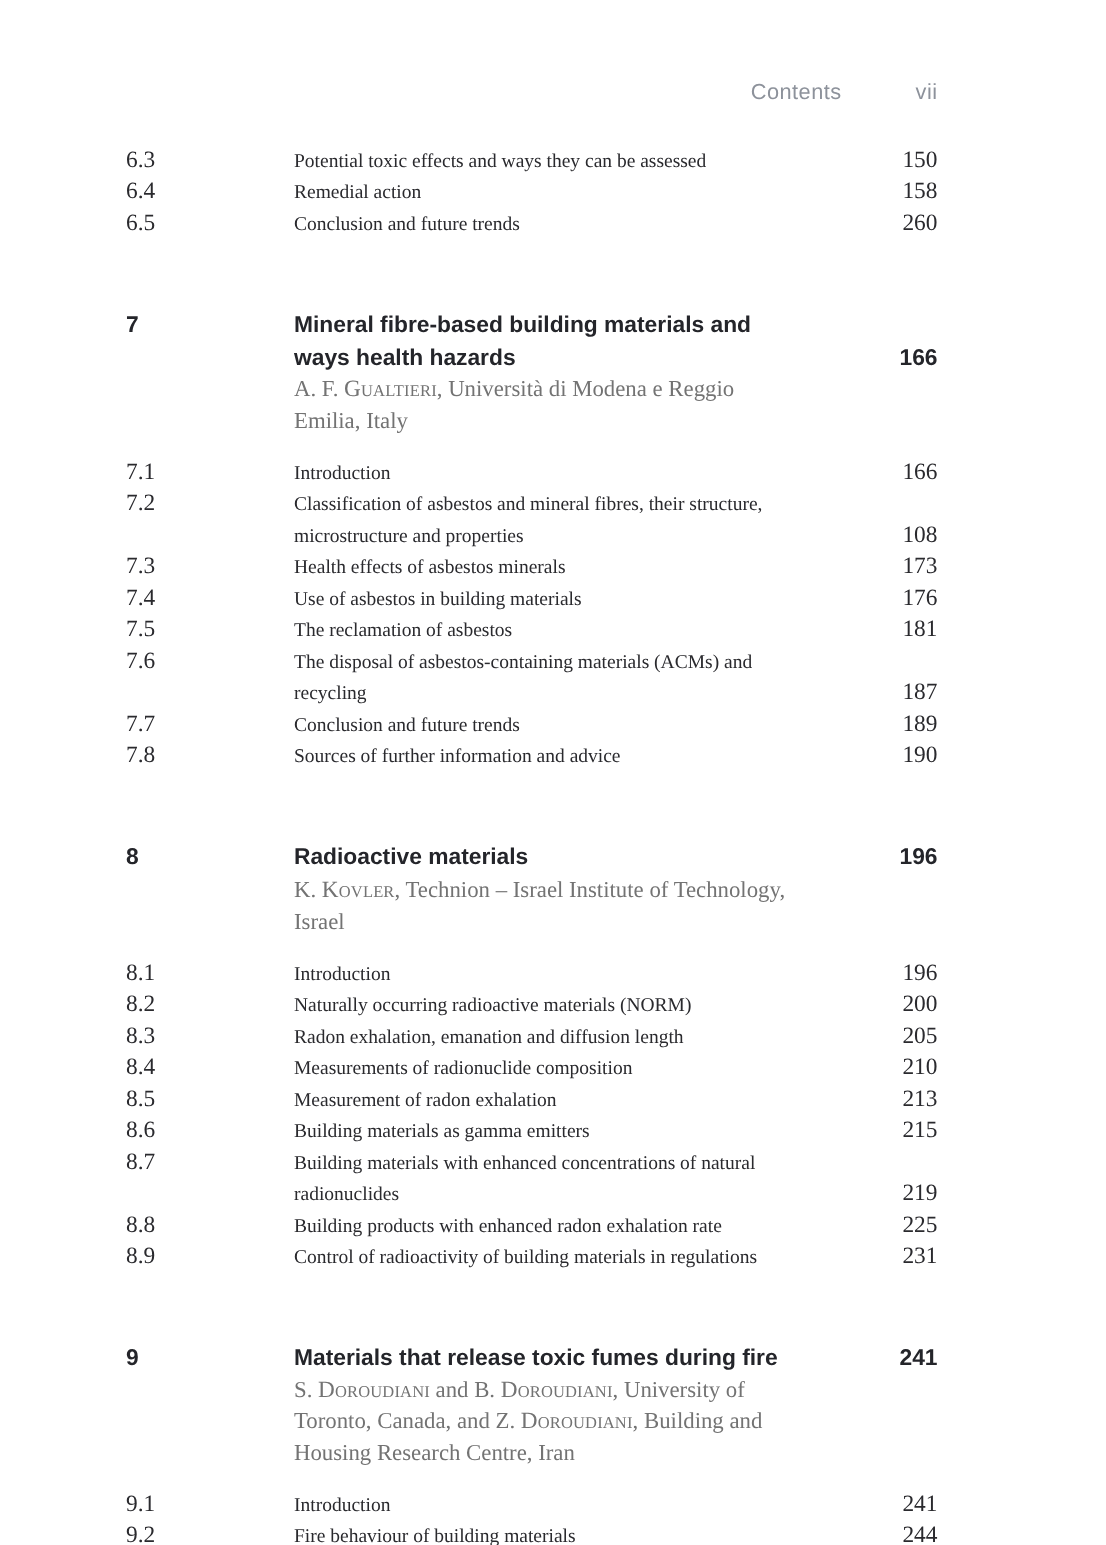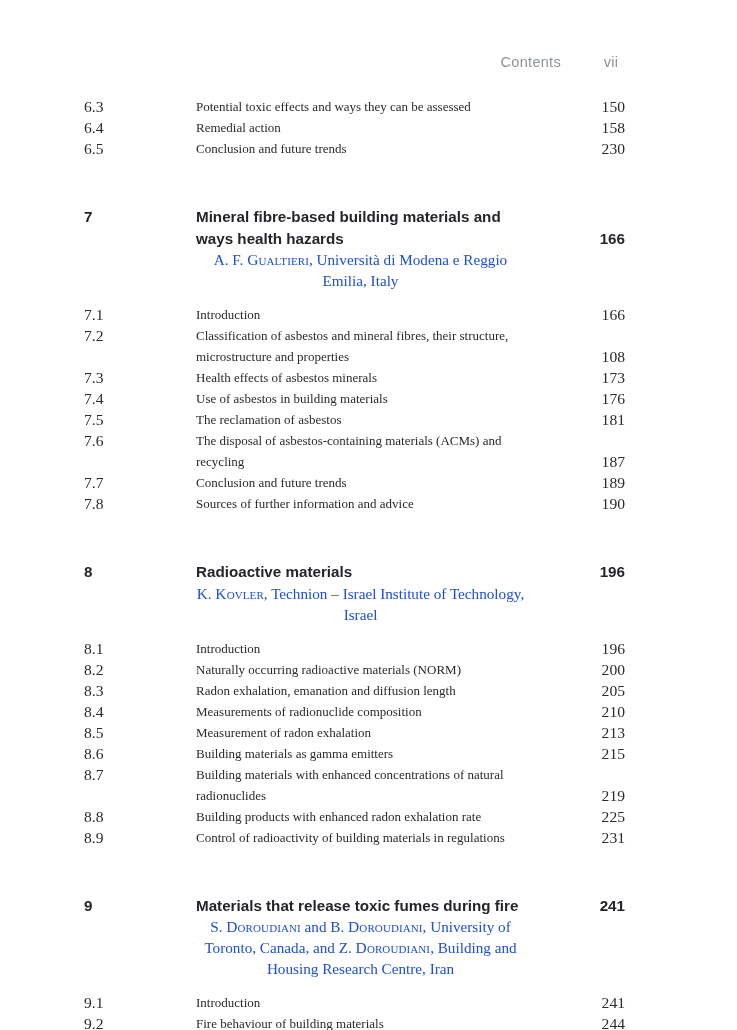--- a/index.html
+++ b/index.html
@@ -33,21 +33,21 @@
     justify-content: flex-end;
     align-items: baseline;
     font-family: "Liberation Sans", "DejaVu Sans", sans-serif;
     font-size: 14.5px;
     color: #8d929b;
     letter-spacing: 0.3px;
   }
   .running-head .rh-title { margin-right: 36px; }
   .running-head .rh-folio {
     min-width: 28px;
-    text-align: center;
+    text-align: right;
   }
 
   
   .toc {
     position: absolute;
     top: 96px;
     left: 84px;
     width: 541px;
   }
 
@@ -98,22 +98,21 @@
   }
   .row.chapter .title { padding-right: 14px; }
 
   
   .row.affil .num { }
   .row.affil .title {
     font-family: "Liberation Serif", "DejaVu Serif", serif;
     font-weight: normal;
     font-size: 15.2px;
     line-height: 21px;
-    color: #1d4ed8;
-    text-align: center;
+    color: #737373;
   }
   .sc {
     font-variant: small-caps;
     font-size: 1.02em;
     letter-spacing: 0.1px;
   }
 </style>
 </head>
 <body>
 
@@ -133,21 +132,21 @@
         <span class="folio">150</span>
       </div>
       <div class="row">
         <span class="num">6.4</span>
         <span class="title">Remedial action</span>
         <span class="folio">158</span>
       </div>
       <div class="row">
         <span class="num">6.5</span>
         <span class="title">Conclusion and future trends</span>
-        <span class="folio">230</span>
+        <span class="folio">260</span>
       </div>
     </div>
 
     <div class="group-gap-lg"></div>
 
     <div class="chapter-group">
       <div class="row chapter multiline">
         <span class="num">7</span>
         <span class="title">Mineral fibre-based building materials and ways health hazards</span>
         <span class="folio">166</span>

